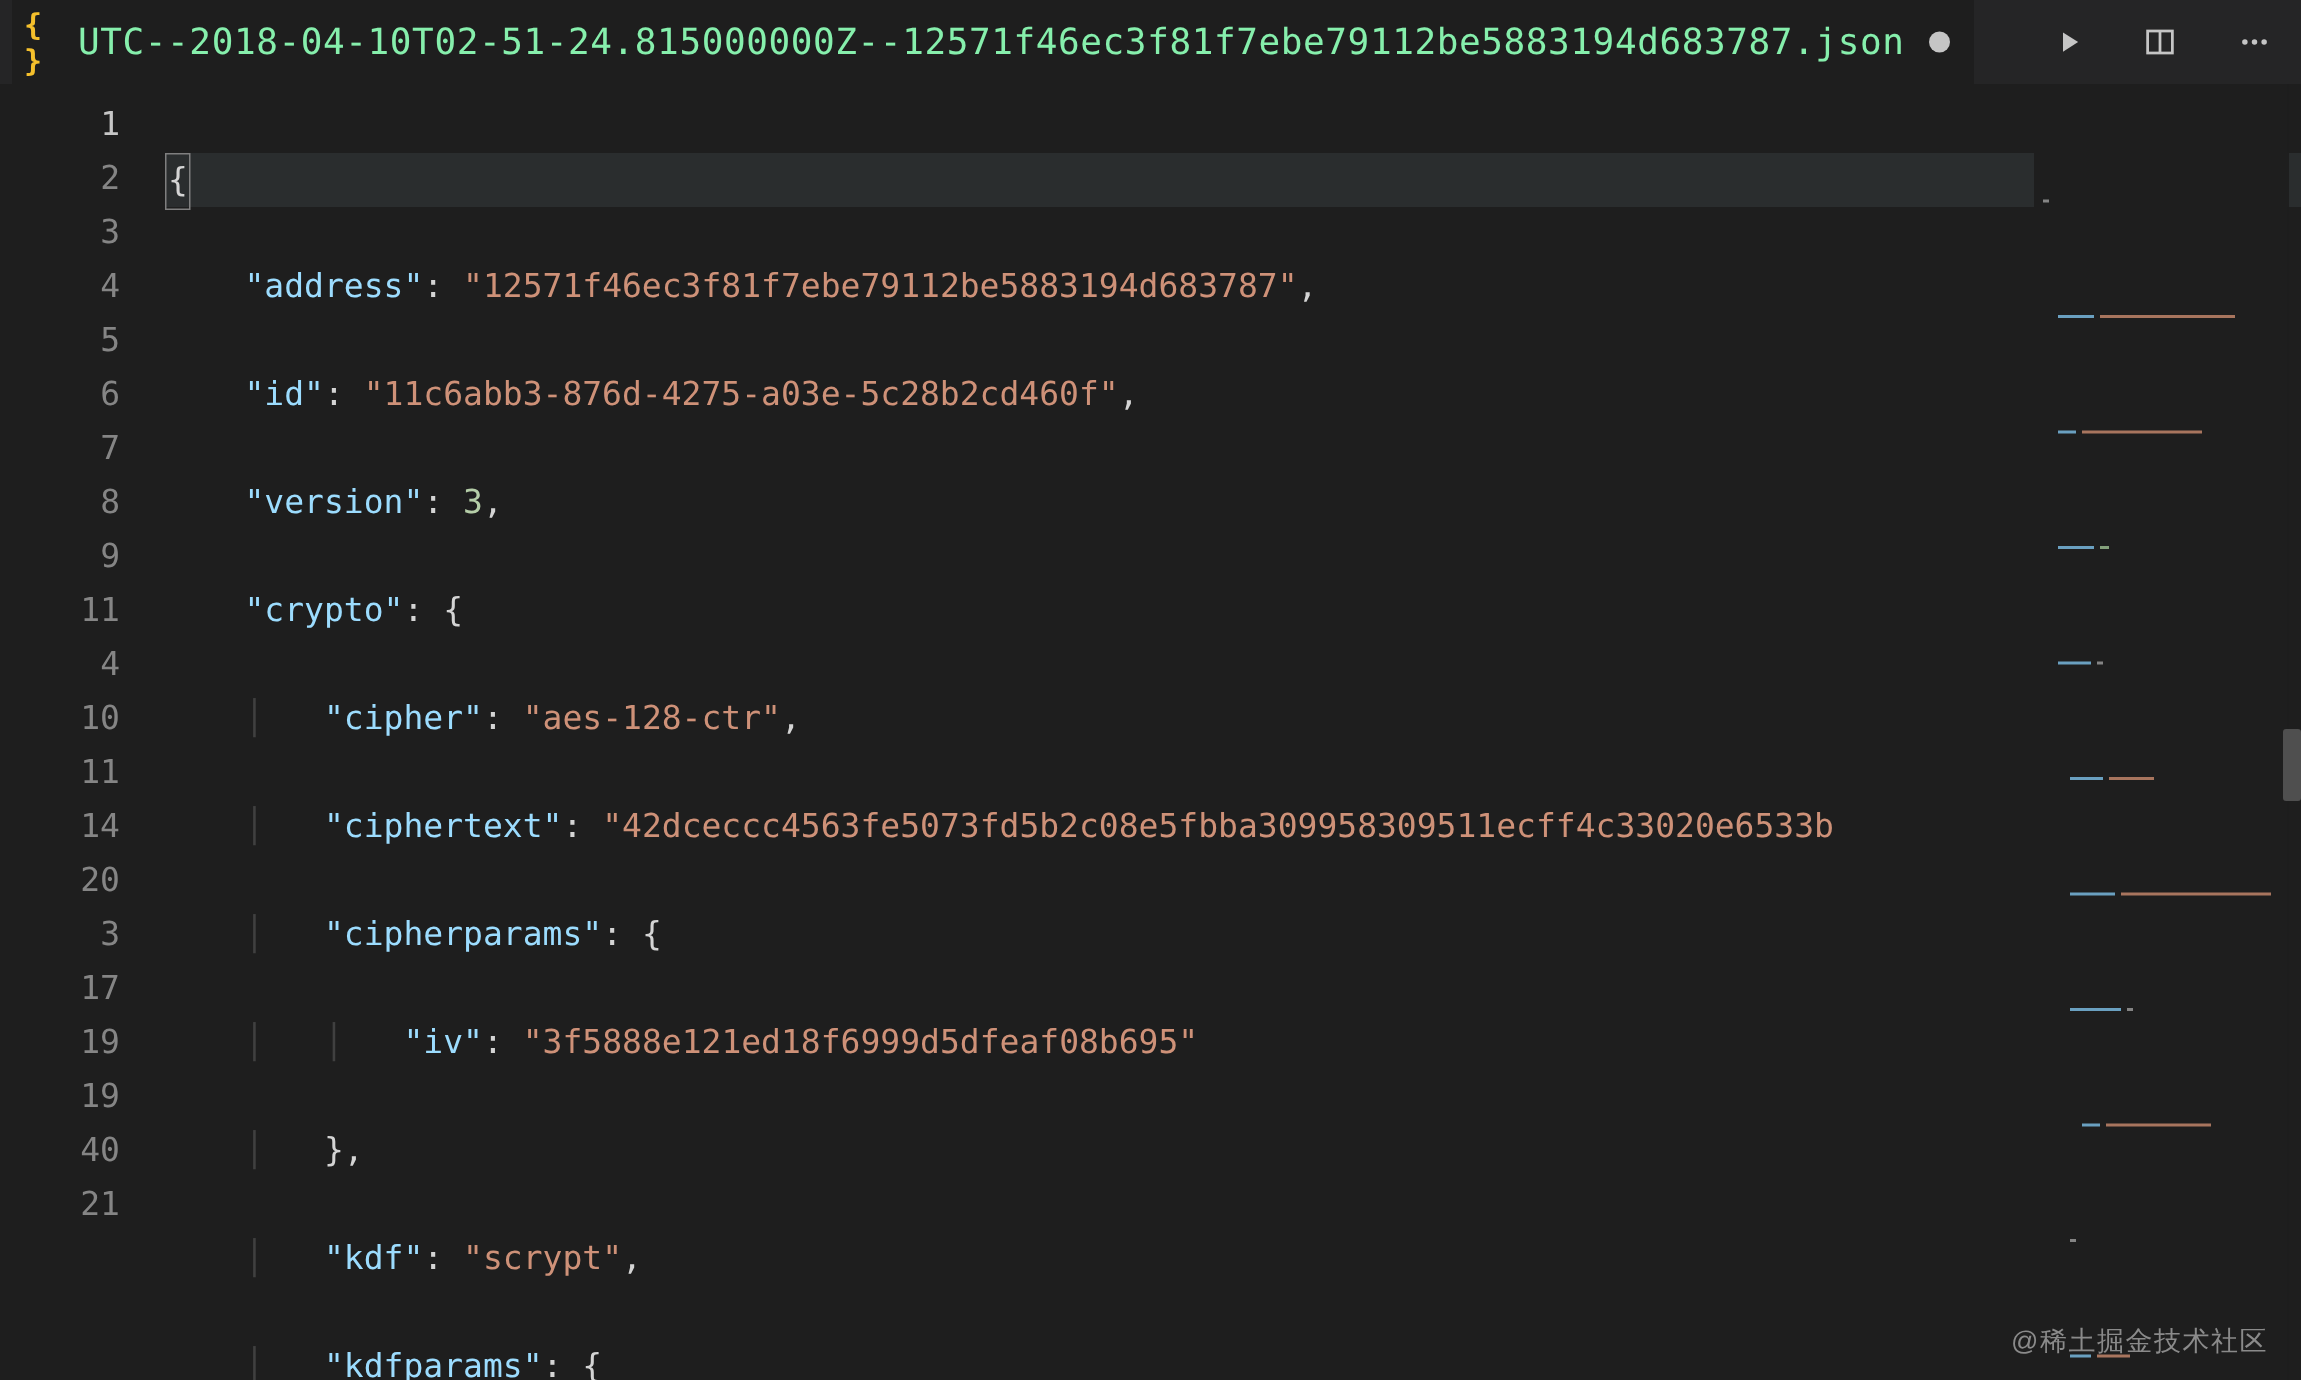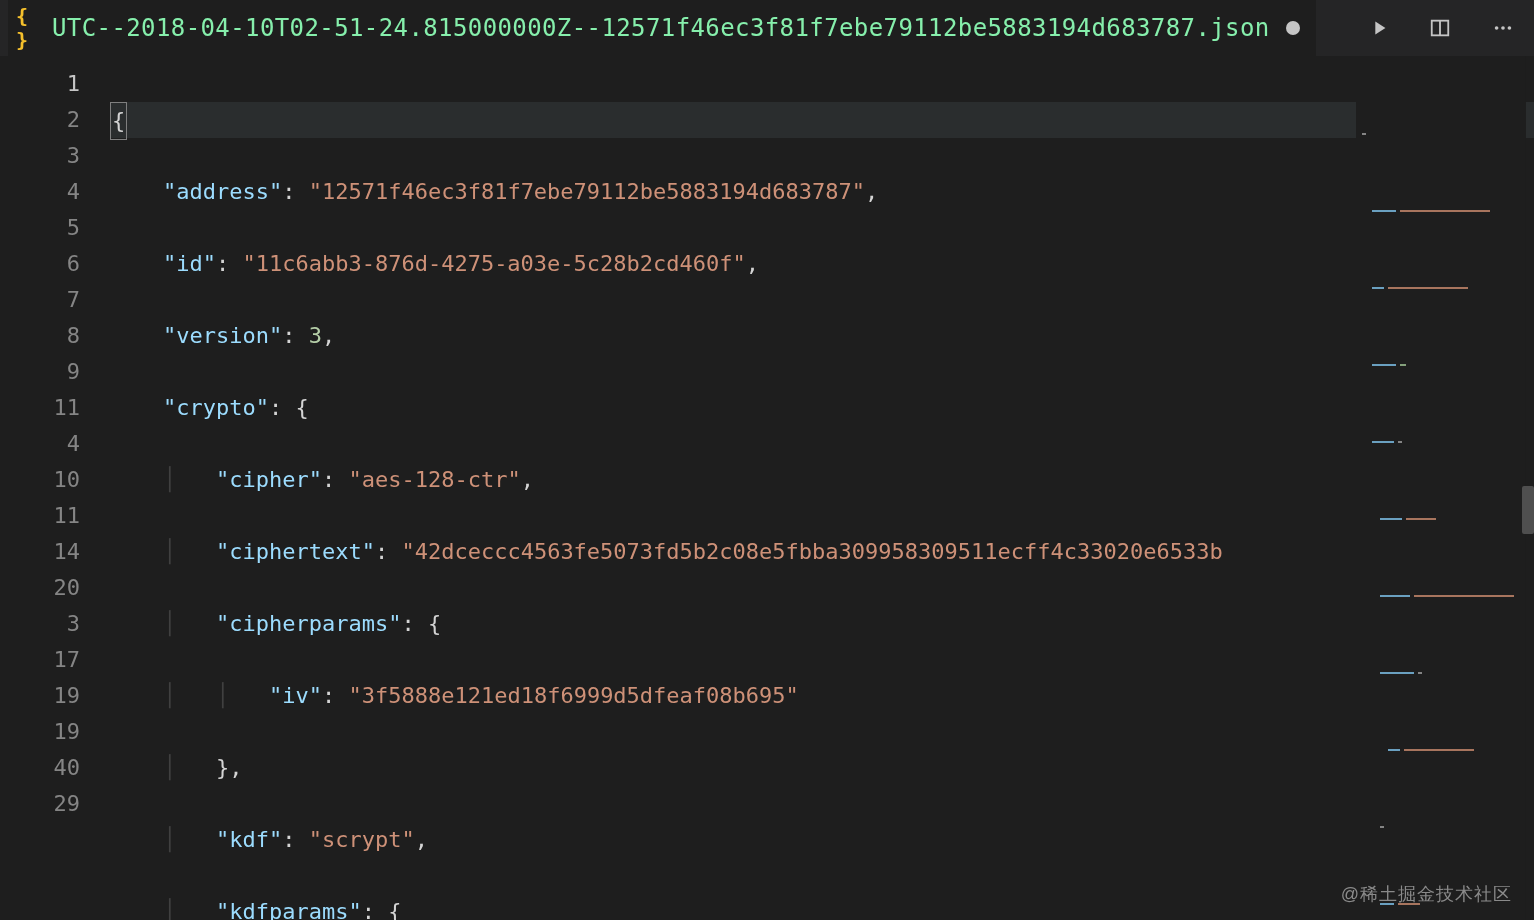--- a/index.html
+++ b/index.html
@@ -188,21 +188,21 @@
     <div class="ln">4</div>
     <div class="ln">10</div>
     <div class="ln">11</div>
     <div class="ln">14</div>
     <div class="ln">20</div>
     <div class="ln">3</div>
     <div class="ln">17</div>
     <div class="ln">19</div>
     <div class="ln">19</div>
     <div class="ln">40</div>
-    <div class="ln">29</div>
+    <div class="ln">21</div>
   </div>
 
   <div class="code">
 <div class="line active"><span class="cursorbox"><span class="tok-brace">{</span></span></div>
 <div class="line">    <span class="tok-key">"address"</span><span class="tok-punc">: </span><span class="tok-str">"12571f46ec3f81f7ebe79112be5883194d683787"</span><span class="tok-punc">,</span></div>
 <div class="line">    <span class="tok-key">"id"</span><span class="tok-punc">: </span><span class="tok-str">"11c6abb3-876d-4275-a03e-5c28b2cd460f"</span><span class="tok-punc">,</span></div>
 <div class="line">    <span class="tok-key">"version"</span><span class="tok-punc">: </span><span class="tok-num">3</span><span class="tok-punc">,</span></div>
 <div class="line">    <span class="tok-key">"crypto"</span><span class="tok-punc">: </span><span class="tok-brace">{</span></div>
 <div class="line">    <span class="indent-guide">│</span>   <span class="tok-key">"cipher"</span><span class="tok-punc">: </span><span class="tok-str">"aes-128-ctr"</span><span class="tok-punc">,</span></div>
 <div class="line">    <span class="indent-guide">│</span>   <span class="tok-key">"ciphertext"</span><span class="tok-punc">: </span><span class="tok-str">"42dceccc4563fe5073fd5b2c08e5fbba309958309511ecff4c33020e6533b</span></div>

